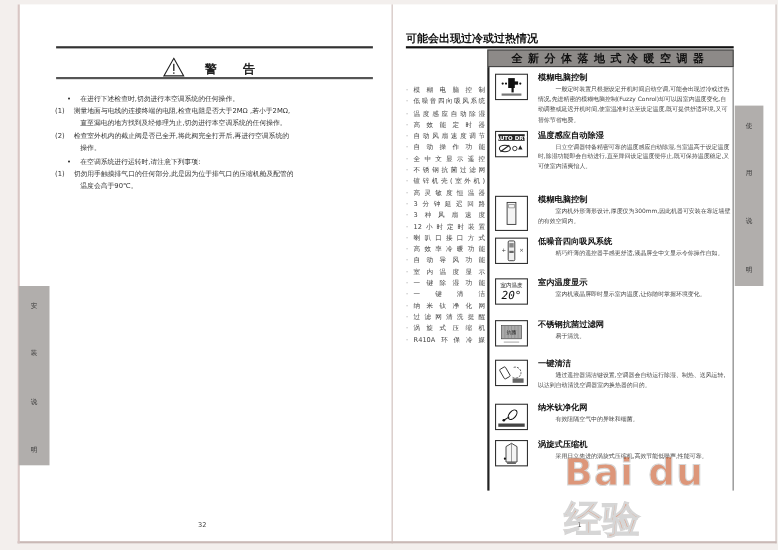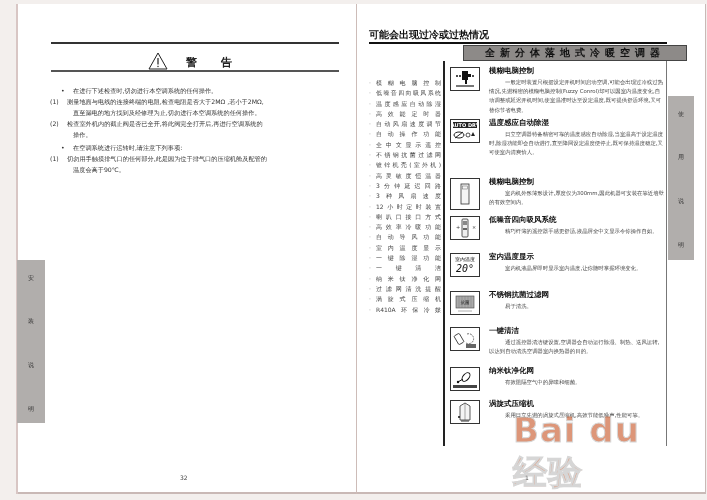--- a/index.html
+++ b/index.html
@@ -25,21 +25,21 @@
 
     .side-tab-left { position: absolute; left: 17px; top: 260px; width: 28px; height: 163px; background: #b1aeac; }
     .side-tab-right { position: absolute; left: 668px; top: 96px; width: 26px; height: 164px; background: #b1aeac; }
     .tab-char { position: absolute; width: 100%; text-align: center; font-size: 6px; color: #333; }
 
     .page-num { position: absolute; font-size: 6px; color: #444; }
 
     
     .rp-title { position: absolute; left: 369px; top: 28px; font-size: 10px; font-weight: bold; color: #111; }
     .rp-rule { position: absolute; left: 369px; top: 42px; width: 298px; height: 2px; background: #111; }
-    .banner { position: absolute; left: 463px; top: 45px; width: 224px; height: 16px; background: #8d8a88; border: 1px solid #444; display: flex; align-items: center; justify-content: center; }
+    .banner { position: absolute; left: 443px; top: 45px; width: 224px; height: 16px; background: #8d8a88; border: 1px solid #444; display: flex; align-items: center; justify-content: center; }
     .banner-text { font-size: 10px; font-weight: bold; color: #111; letter-spacing: 5px; }
     .content-frame { position: absolute; left: 443px; top: 61px; width: 224px; height: 385px; border-left: 2px solid #222; border-right: 1px solid #777; }
 
     .feat-list { position: absolute; left: 369px; top: 78px; width: 72px; font-size: 6px; line-height: 10.3px; color: #444; }
     .feat-item { white-space: nowrap; display: flex; }
     .feat-item .dot { width: 7px; color: #888; }
     .feat-item .txt { flex: 1; text-align: justify; text-align-last: justify; }
 
     .feature { position: absolute; left: 450px; width: 214px; }
     .feature .ico { position: absolute; left: 0; top: 0; width: 30px; height: 24px; border: 1px solid #333; background: #fff; display: flex; align-items: center; justify-content: center; overflow: hidden; }

